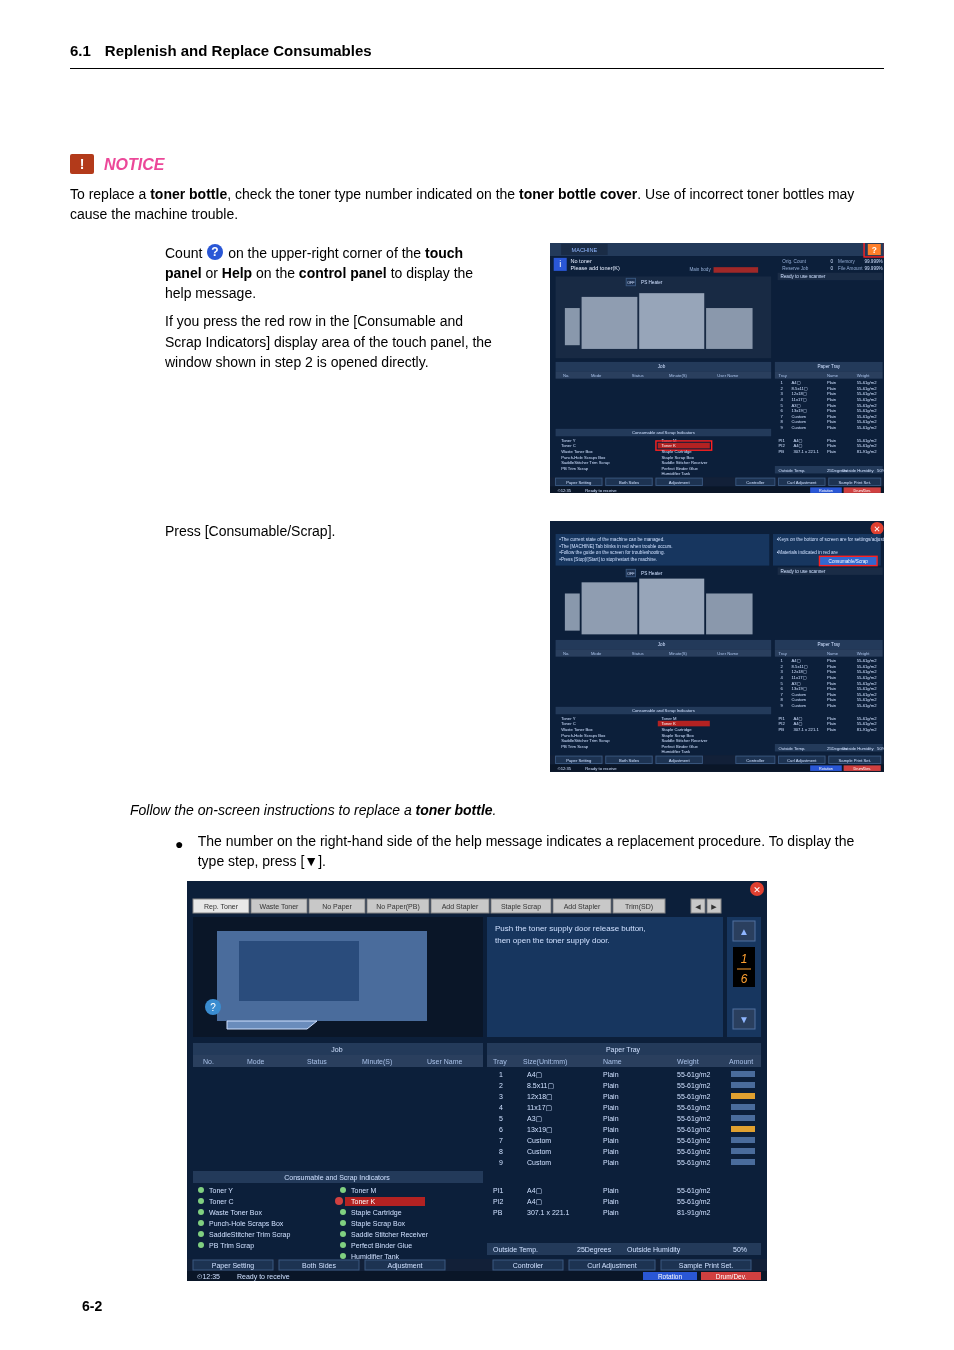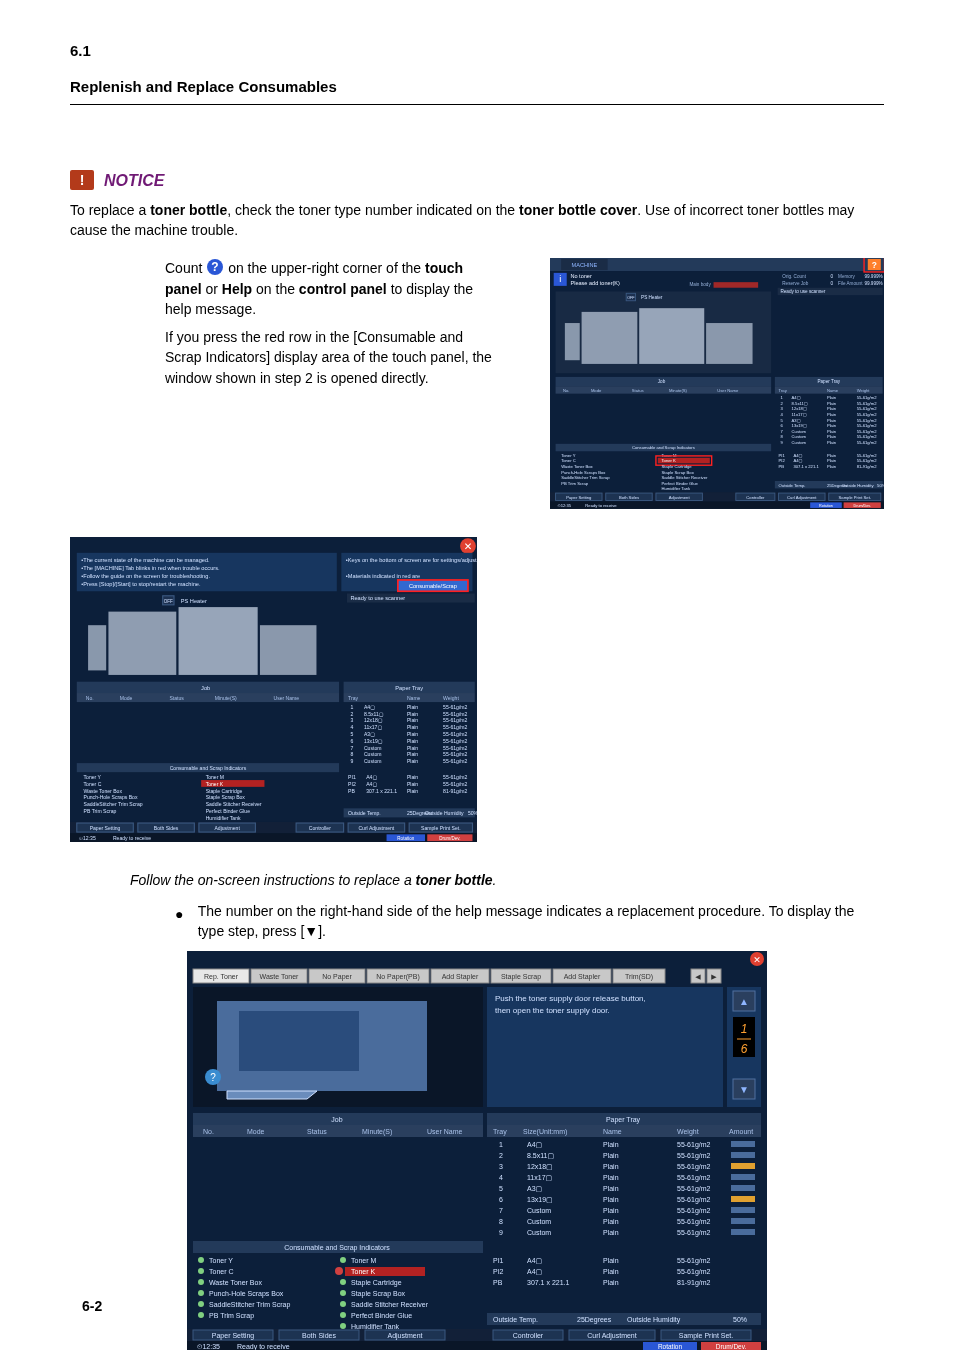--- a/index.html
+++ b/index.html
@@ -13,34 +13,33 @@
     padding: 40px 70px 40px 70px;
     font-size: 14px;
     line-height: 1.45;
   }
   .header-row {
     display: flex;
     align-items: baseline;
     gap: 14px;
     border-bottom: 1px solid #000;
     padding-bottom: 6px;
-    margin-bottom: 64px;
-    flex-direction: column;
+    margin-bottom: 84px;
   }
   .header-row .num { font-weight: bold; font-size: 15px; }
   .header-row .title { font-weight: bold; font-size: 15px; }
 
   .notice-row { display: flex; align-items: center; gap: 10px; margin-bottom: 8px; }
   .notice-icon {
     width: 24px; height: 20px; background: #b33a1a;
     display: flex; align-items: center; justify-content: center;
     color: #fff; font-weight: bold; font-size: 14px;
     border-radius: 2px;
   }
-  .notice-word { color: #701a75; font-weight: bold; font-style: italic; font-size: 16px; }
+  .notice-word { color: #ec4899; font-weight: bold; font-style: italic; font-size: 16px; }
 
   .body-text { margin-bottom: 14px; }
   .bold { font-weight: bold; }
 
   .two-col { display: flex; gap: 20px; margin: 18px 0 28px; }
   .two-col .text { width: 50%; }
   .two-col .figure { width: 50%; }
 
   .step-para { margin-bottom: 8px; }
 
@@ -247,20 +246,23 @@
       <text x="38" y="268" font-size="4.5" fill="#cfe0ff" data-bind="screenshot_common.ready_receive">Ready to receive</text>
       <rect x="280" y="263" width="34" height="6" fill="#2a57d6"></rect>
         <text x="297" y="268" text-anchor="middle" font-size="4" fill="#fff" data-bind="screenshot_common.rotation">Rotation</text>
       <rect x="316" y="263" width="40" height="6" fill="#d04040"></rect>
         <text x="336" y="268" text-anchor="middle" font-size="4" fill="#fff" data-bind="screenshot_common.drumdev">Drum/Dev.</text>
     </svg>
   </div>
 </div>
 
 <div class="two-col">
+  <div class="text indent-block" style="margin-left:95px;">
+    <p class="step-para" data-bind="step2.text">Press [Consumable/Scrap].</p>
+  </div>
   <div class="figure">
     <svg viewBox="0 0 360 270">
       <rect x="0" y="0" width="360" height="270" fill="#0c1f3a"></rect>
       <circle cx="352" cy="8" r="7" fill="#e04030"></circle>
         <text x="352" y="11.5" text-anchor="middle" font-size="9" fill="#fff">✕</text>
 
       <rect x="6" y="14" width="230" height="34" fill="#17365f"></rect>
       <g font-size="5" fill="#cfe0ff">
         <text x="10" y="22" data-bind="screenshot2_top.l1">•The current state of the machine can be managed.</text>
         <text x="10" y="29" data-bind="screenshot2_top.l2">•The [MACHINE] Tab blinks in red when trouble occurs.</text>

